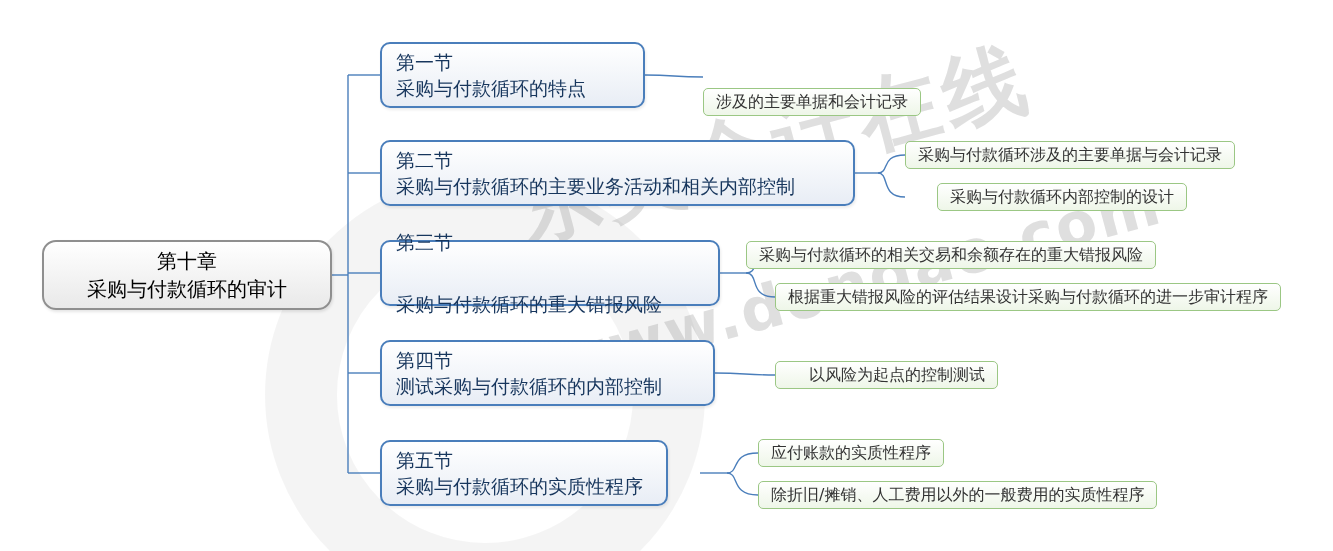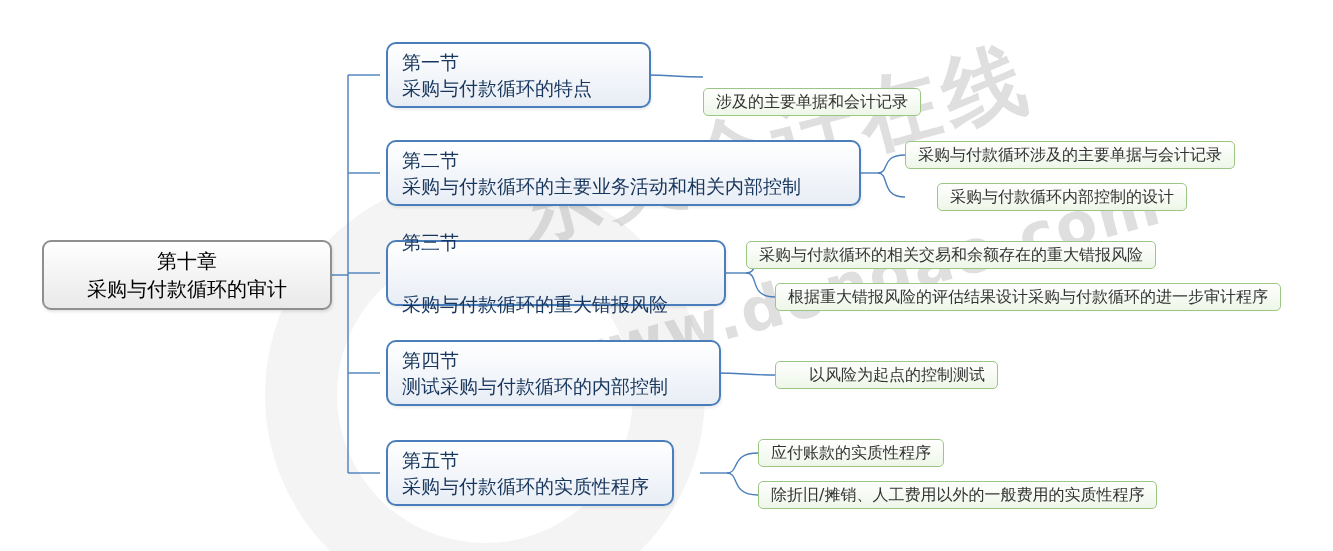--- a/index.html
+++ b/index.html
@@ -19,33 +19,32 @@
   }
   .wm-text-1{left:505px;top:160px;font-size:82px;letter-spacing:6px;}
   .wm-text-2{left:545px;top:330px;font-size:60px;letter-spacing:2px;}
   
   svg.edges{position:absolute;left:0;top:0;z-index:1;}
   svg.edges path{fill:none;stroke:#4a7ebb;stroke-width:1.4;}
   
   .node{position:absolute;box-sizing:border-box;z-index:2;}
   .root-node{
     left:42px;top:240px;width:290px;height:70px;
-    border:2px solid #8f8f8f;border-radius:9px;
+    border:2px solid #8f8f8f;border-radius:14px;
     background:linear-gradient(180deg,#ffffff 0%,#e9e9e9 100%);
     color:#000;text-align:center;display:flex;flex-direction:column;justify-content:center;
     font-size:20px;line-height:28px;
     box-shadow:1px 2px 3px rgba(0,0,0,0.10);
   }
   .section-node{
     border:2px solid #4a7ebb;border-radius:10px;
     background:linear-gradient(180deg,#ffffff 0%,#e8edf5 100%);
     color:#17365d;font-size:19px;line-height:26px;padding:6px 14px;
     display:flex;flex-direction:column;justify-content:center;
     box-shadow:1px 2px 3px rgba(0,0,0,0.08);
-    margin-left:6px;
   }
   .s1{left:380px;top:42px;width:265px;height:66px;}
   .s2{left:380px;top:140px;width:475px;height:66px;}
   .s3{left:380px;top:240px;width:340px;height:66px;gap:36px;}
   .s4{left:380px;top:340px;width:335px;height:66px;}
   .s5{left:380px;top:440px;width:288px;height:66px;}
   .leaf-node{
     border:1px solid #9bc784;border-radius:5px;
     background:linear-gradient(180deg,#ffffff 0%,#eef6e8 100%);
     color:#333;font-size:16px;line-height:18px;padding:4px 12px;white-space:nowrap;

